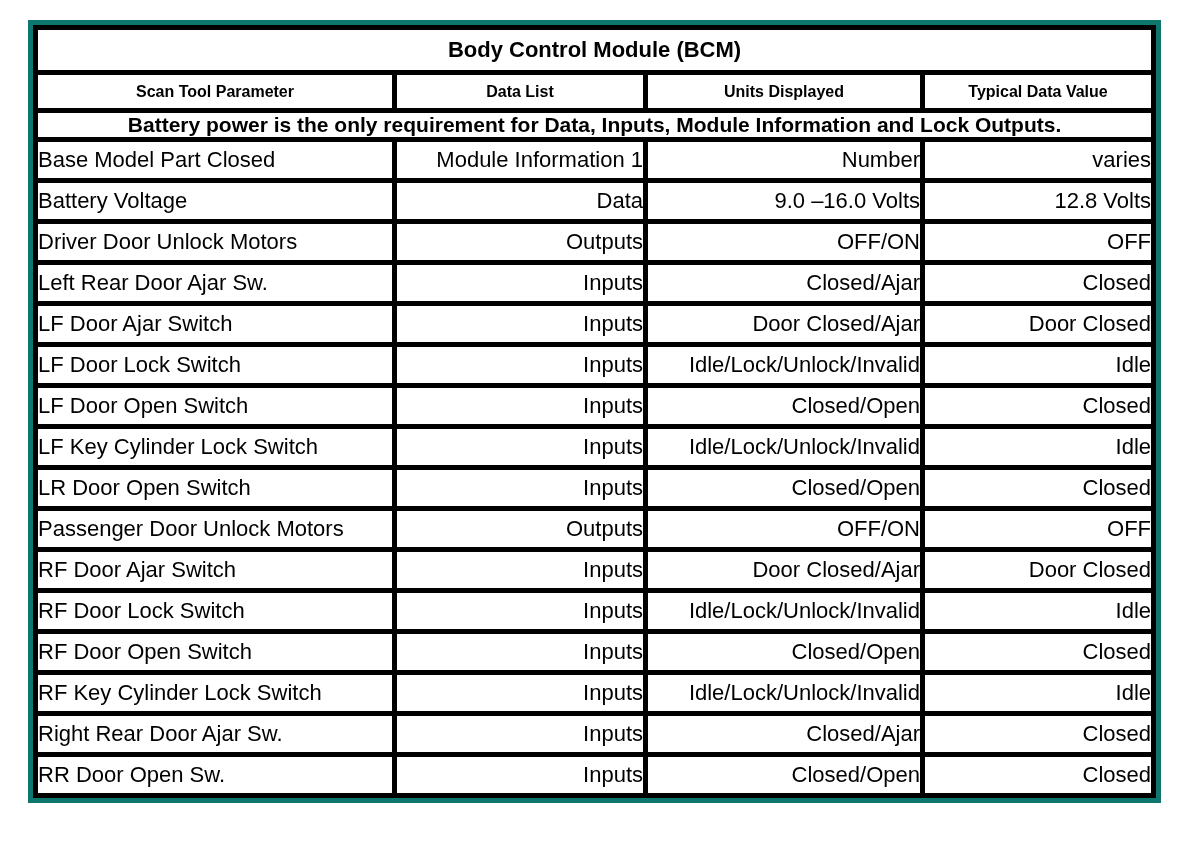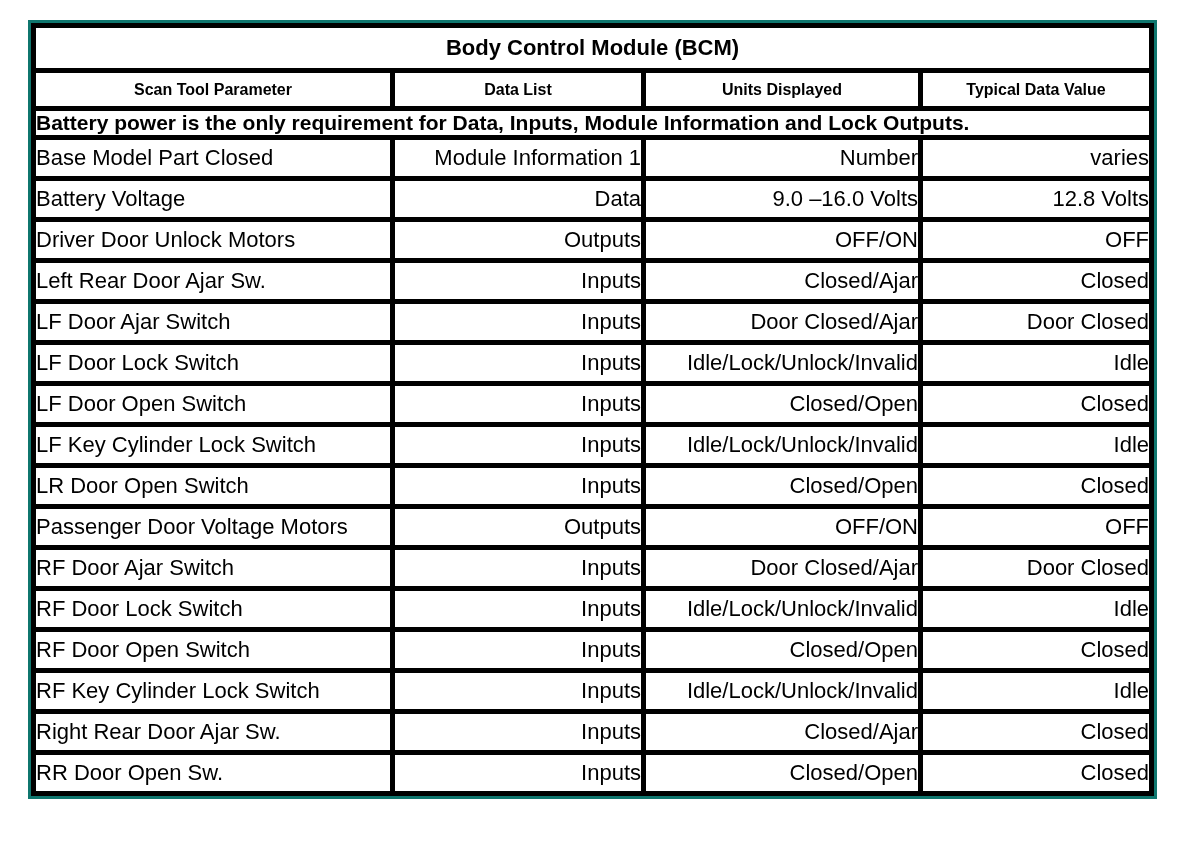--- a/index.html
+++ b/index.html
@@ -14,21 +14,21 @@
   .page {
     width: 1200px;
     height: 866px;
     background: #ffffff;
     overflow: hidden;
   }
   table.bcm-table {
     border-collapse: separate;
     border-spacing: 5px;
     background: #000000;
-    border: 3px solid #0f766e;
+    border: 5px solid #0f766e;
     table-layout: fixed;
     width: 1125px;
     margin: 20px 0 0 28px;
   }
   table.bcm-table td,
   table.bcm-table th {
     background: #ffffff;
     color: #000000;
     vertical-align: middle;
     white-space: nowrap;
@@ -42,21 +42,21 @@
     font-weight: bold;
   }
   th.col-header {
     height: 33px;
     text-align: center;
     font-size: 16px;
     font-weight: bold;
   }
   td.note-cell {
     height: 18px;
-    text-align: left;
+    text-align: center;
     font-size: 21px;
     font-weight: bold;
     padding-left: 4px;
   }
   td.param-cell {
     height: 36px;
     text-align: left;
     font-size: 22px;
     padding-left: 6px;
   }
@@ -140,21 +140,21 @@
           <td class="center-cell">Idle/Lock/Unlock/Invalid</td>
           <td class="center-cell">Idle</td>
         </tr>
         <tr>
           <td class="param-cell">LR Door Open Switch</td>
           <td class="center-cell">Inputs</td>
           <td class="center-cell">Closed/Open</td>
           <td class="center-cell">Closed</td>
         </tr>
         <tr>
-          <td class="param-cell">Passenger Door Voltage Motors</td>
+          <td class="param-cell">Passenger Door Unlock Motors</td>
           <td class="center-cell">Outputs</td>
           <td class="center-cell">OFF/ON</td>
           <td class="center-cell">OFF</td>
         </tr>
         <tr>
           <td class="param-cell">RF Door Ajar Switch</td>
           <td class="center-cell">Inputs</td>
           <td class="center-cell">Door Closed/Ajar</td>
           <td class="center-cell">Door Closed</td>
         </tr>

